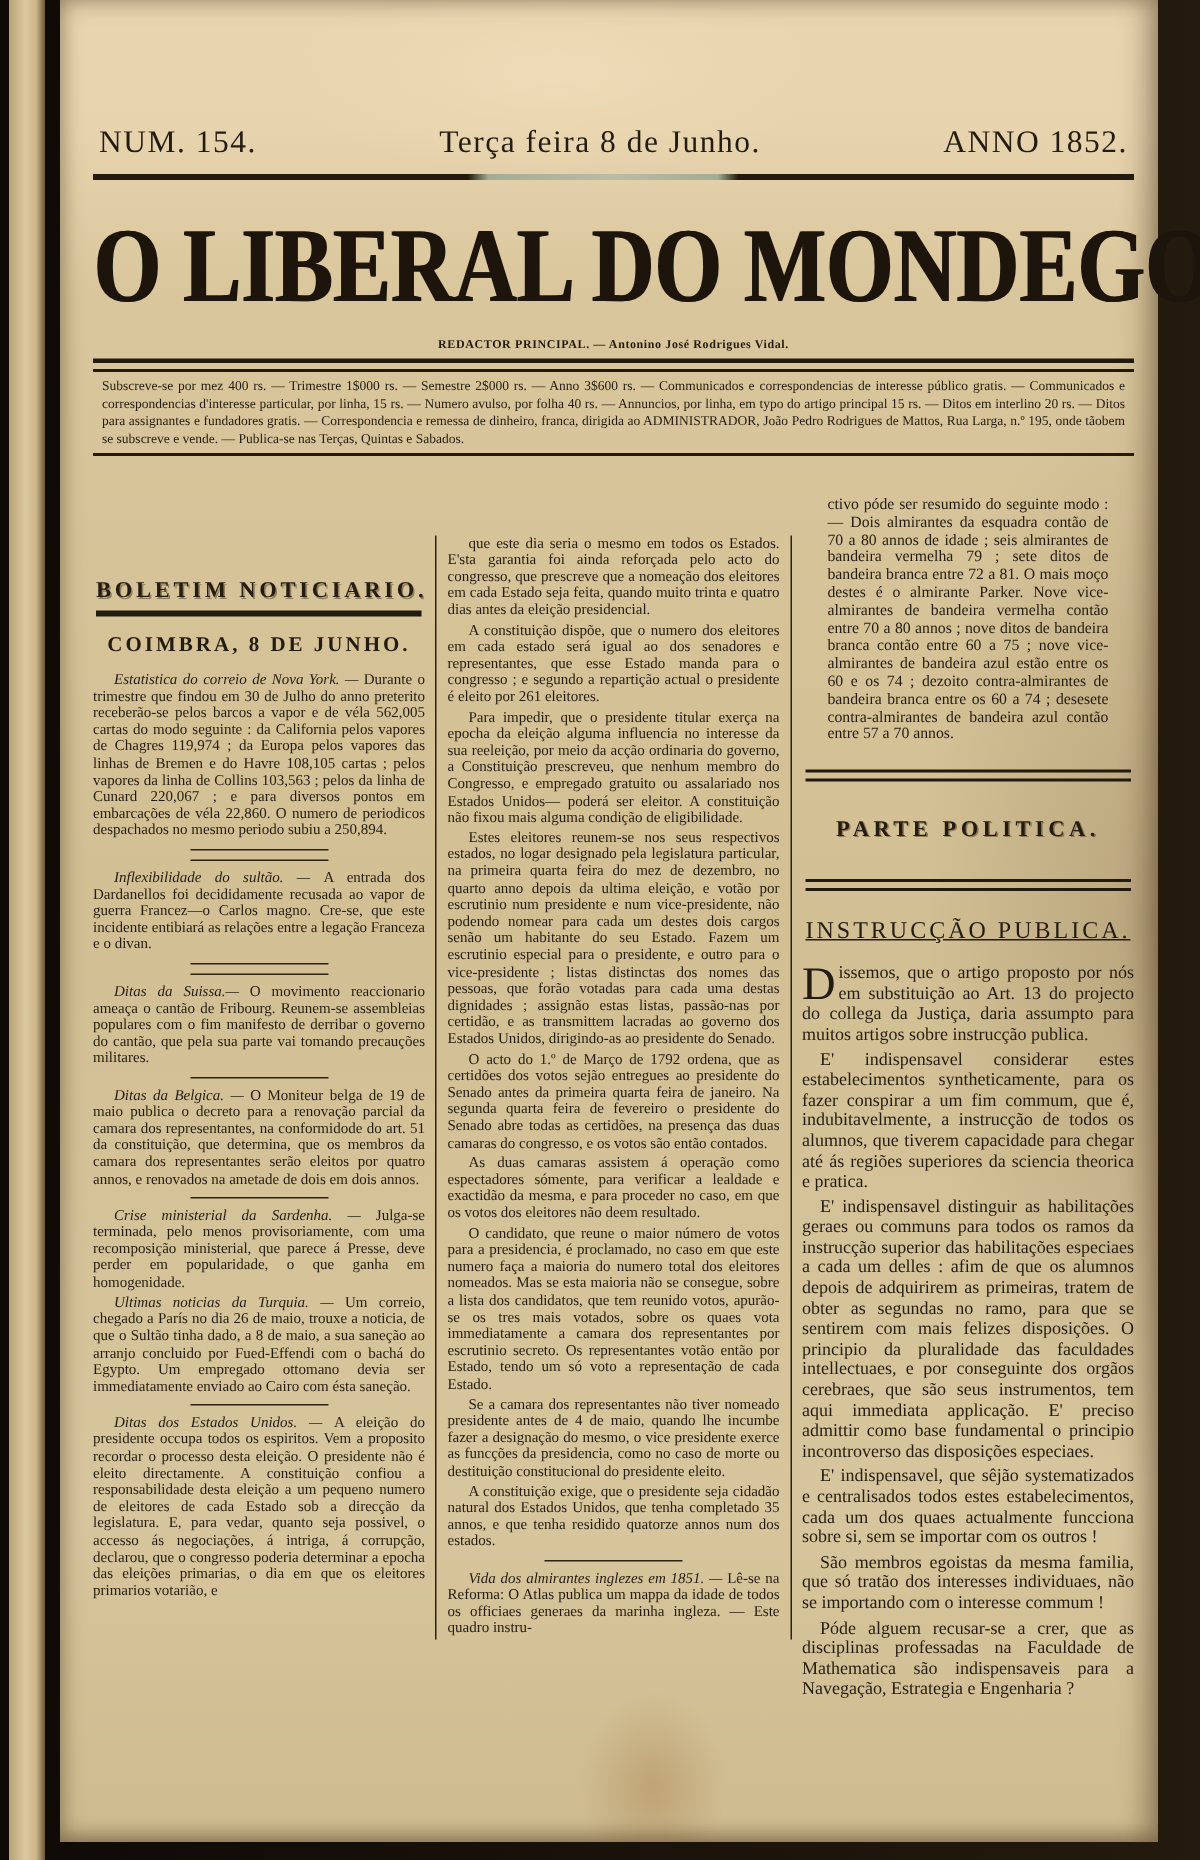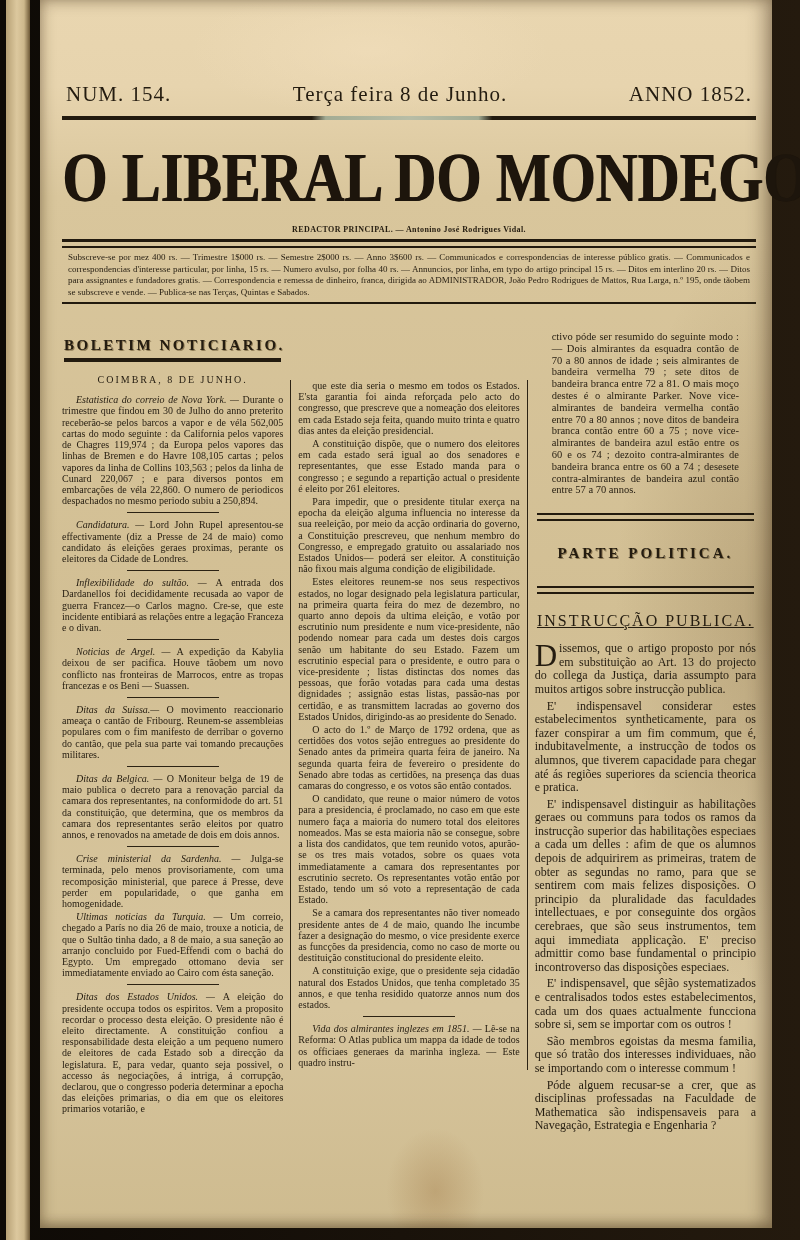--- a/index.html
+++ b/index.html
@@ -57,21 +57,21 @@
   .col2{border-left:1px solid #2b2213;border-right:1px solid #2b2213;padding:0 7px;}
   .col3{padding-left:7px;}
 
   .section-title{
     text-align:center;font-size:15px;font-weight:bold;letter-spacing:2.5px;
     padding:2px 0 4px 0;margin:2px 2px 0 2px;
     border-bottom:4px solid #221a0e;
     text-shadow:1px 1px 0 rgba(90,70,35,.55);
     white-space:nowrap;
   }
-  .dateline{text-align:center;font-size:10px;font-weight:normal;letter-spacing:2px;margin:12px 0 9px 0;white-space:nowrap;}
+  .dateline{text-align:center;font-size:14px;font-weight:bold;letter-spacing:2px;margin:12px 0 9px 0;white-space:nowrap;}
 
   .news p, .col2 p{
     font-size:10px;line-height:11.2px;text-align:justify;
     margin:0 0 2px 0;text-indent:14px;
   }
   .lead{font-style:italic;}
   .sep{width:92px;border-top:1px solid #2b2213;margin:6px auto 6px auto;height:0;}
 
   .col3 .boletim-cont{font-size:10.5px;line-height:11.8px;text-align:justify;margin:17px;text-indent:0;}
 
@@ -109,42 +109,41 @@
       <div class="sub-rule"></div>
 
       <div class="cols">
 
         <div class="col col1 news">
           <div class="section-title">BOLETIM NOTICIARIO.</div>
           <div class="dateline">COIMBRA, 8 DE JUNHO.</div>
 
           <p><span class="lead">Estatistica do correio de Nova York. — </span><span>Durante o trimestre que findou em 30 de Julho do anno preterito receberão-se pelos barcos a vapor e de véla 562,005 cartas do modo seguinte : da California pelos vapores de Chagres 119,974 ; da Europa pelos vapores das linhas de Bremen e do Havre 108,105 cartas ; pelos vapores da linha de Collins 103,563 ; pelos da linha de Cunard 220,067 ; e para diversos pontos em embarcações de véla 22,860. O numero de periodicos despachados no mesmo periodo subiu a 250,894.</span></p>
           <div class="sep"></div>
-          <p><span class="lead">Candidatura. — </span><span>Lord John Rupel apresentou-se effectivamente (diz a Presse de 24 de maio) como candidato ás eleições geraes proximas, perante os eleitores da Cidade de Londres.</span></p>
           <div class="sep"></div>
           <p><span class="lead">Inflexibilidade do sultão. — </span><span>A entrada dos Dardanellos foi decididamente recusada ao vapor de guerra Francez—o Carlos magno. Cre-se, que este incidente entibiará as relações entre a legação Franceza e o divan.</span></p>
           <div class="sep"></div>
-          <p><span class="lead">Noticias de Argel. — </span><span>A expedição da Kabylia deixou de ser pacifica. Houve tãobem um novo conflicto nas fronteiras de Marrocos, entre as tropas francezas e os Beni — Suassen.</span></p>
           <div class="sep"></div>
           <p><span class="lead">Ditas da Suissa.— </span><span>O movimento reaccionario ameaça o cantão de Fribourg. Reunem-se assembleias populares com o fim manifesto de derribar o governo do cantão, que pela sua parte vai tomando precauções militares.</span></p>
           <div class="sep"></div>
           <p><span class="lead">Ditas da Belgica. — </span><span>O Moniteur belga de 19 de maio publica o decreto para a renovação parcial da camara dos representantes, na conformidode do art. 51 da constituição, que determina, que os membros da camara dos representantes serão eleitos por quatro annos, e renovados na ametade de dois em dois annos.</span></p>
           <div class="sep"></div>
           <p><span class="lead">Crise ministerial da Sardenha. — </span><span>Julga-se terminada, pelo menos provisoriamente, com uma recomposição ministerial, que parece á Presse, deve perder em popularidade, o que ganha em homogenidade.</span></p>
           <p><span class="lead">Ultimas noticias da Turquia. — </span><span>Um correio, chegado a París no dia 26 de maio, trouxe a noticia, de que o Sultão tinha dado, a 8 de maio, a sua saneção ao arranjo concluido por Fued-Effendi com o bachá do Egypto. Um empregado ottomano devia ser immediatamente enviado ao Cairo com ésta saneção.</span></p>
           <div class="sep"></div>
           <p><span class="lead">Ditas dos Estados Unidos. — </span><span>A eleição do presidente occupa todos os espiritos. Vem a proposito recordar o processo desta eleição. O presidente não é eleito directamente. A constituição confiou a responsabilidade desta eleição a um pequeno numero de eleitores de cada Estado sob a direcção da legislatura. E, para vedar, quanto seja possivel, o accesso ás negociações, á intriga, á corrupção, declarou, que o congresso poderia determinar a epocha das eleições primarias, o dia em que os eleitores primarios votarião, e</span></p>
         </div>
 
         <div class="col col2">
           <p><span>que este dia seria o mesmo em todos os Estados. E'sta garantia foi ainda reforçada pelo acto do congresso, que prescreve que a nomeação dos eleitores em cada Estado seja feita, quando muito trinta e quatro dias antes da eleição presidencial.</span></p>
           <p><span>A constituição dispõe, que o numero dos eleitores em cada estado será igual ao dos senadores e representantes, que esse Estado manda para o congresso ; e segundo a repartição actual o presidente é eleito por 261 eleitores.</span></p>
           <p><span>Para impedir, que o presidente titular exerça na epocha da eleição alguma influencia no interesse da sua reeleição, por meio da acção ordinaria do governo, a Constituição prescreveu, que nenhum membro do Congresso, e empregado gratuito ou assalariado nos Estados Unidos— poderá ser eleitor. A constituição não fixou mais alguma condição de eligibilidade.</span></p>
           <p><span>Estes eleitores reunem-se nos seus respectivos estados, no logar designado pela legislatura particular, na primeira quarta feira do mez de dezembro, no quarto anno depois da ultima eleição, e votão por escrutinio num presidente e num vice-presidente, não podendo nomear para cada um destes dois cargos senão um habitante do seu Estado. Fazem um escrutinio especial para o presidente, e outro para o vice-presidente ; listas distinctas dos nomes das pessoas, que forão votadas para cada uma destas dignidades ; assignão estas listas, passão-nas por certidão, e as transmittem lacradas ao governo dos Estados Unidos, dirigindo-as ao presidente do Senado.</span></p>
           <p><span>O acto do 1.º de Março de 1792 ordena, que as certidões dos votos sejão entregues ao presidente do Senado antes da primeira quarta feira de janeiro. Na segunda quarta feira de fevereiro o presidente do Senado abre todas as certidões, na presença das duas camaras do congresso, e os votos são então contados.</span></p>
+          <p><span>As duas camaras assistem á operação como espectadores sómente, para verificar a lealdade e exactidão da mesma, e para proceder no caso, em que os votos dos eleitores não deem resultado.</span></p>
           <p><span>O candidato, que reune o maior número de votos para a presidencia, é proclamado, no caso em que este numero faça a maioria do numero total dos eleitores nomeados. Mas se esta maioria não se consegue, sobre a lista dos candidatos, que tem reunido votos, apurão-se os tres mais votados, sobre os quaes vota immediatamente a camara dos representantes por escrutinio secreto. Os representantes votão então por Estado, tendo um só voto a representação de cada Estado.</span></p>
           <p><span>Se a camara dos representantes não tiver nomeado presidente antes de 4 de maio, quando lhe incumbe fazer a designação do mesmo, o vice presidente exerce as funcções da presidencia, como no caso de morte ou destituição constitucional do presidente eleito.</span></p>
           <p><span>A constituição exige, que o presidente seja cidadão natural dos Estados Unidos, que tenha completado 35 annos, e que tenha residido quatorze annos num dos estados.</span></p>
           <div class="sep"></div>
           <p><span class="lead">Vida dos almirantes inglezes em 1851. — </span><span>Lê-se na Reforma: O Atlas publica um mappa da idade de todos os officiaes generaes da marinha ingleza. — Este quadro instru-</span></p>
         </div>
 
         <div class="col col3">
           <p class="boletim-cont">ctivo póde ser resumido do seguinte modo : — Dois almirantes da esquadra contão de 70 a 80 annos de idade ; seis almirantes de bandeira vermelha 79 ; sete ditos de bandeira branca entre 72 a 81. O mais moço destes é o almirante Parker. Nove vice-almirantes de bandeira vermelha contão entre 70 a 80 annos ; nove ditos de bandeira branca contão entre 60 a 75 ; nove vice-almirantes de bandeira azul estão entre os 60 e os 74 ; dezoito contra-almirantes de bandeira branca entre os 60 a 74 ; desesete contra-almirantes de bandeira azul contão entre 57 a 70 annos.</p>
 

